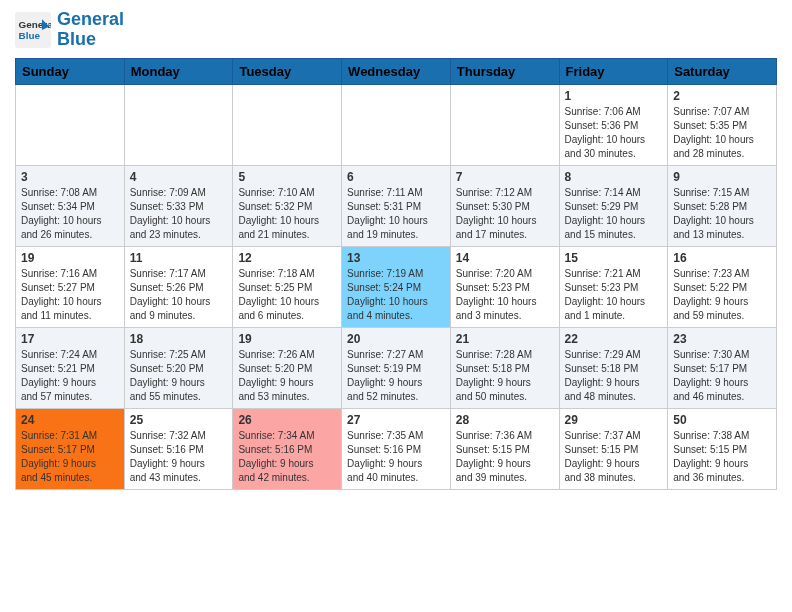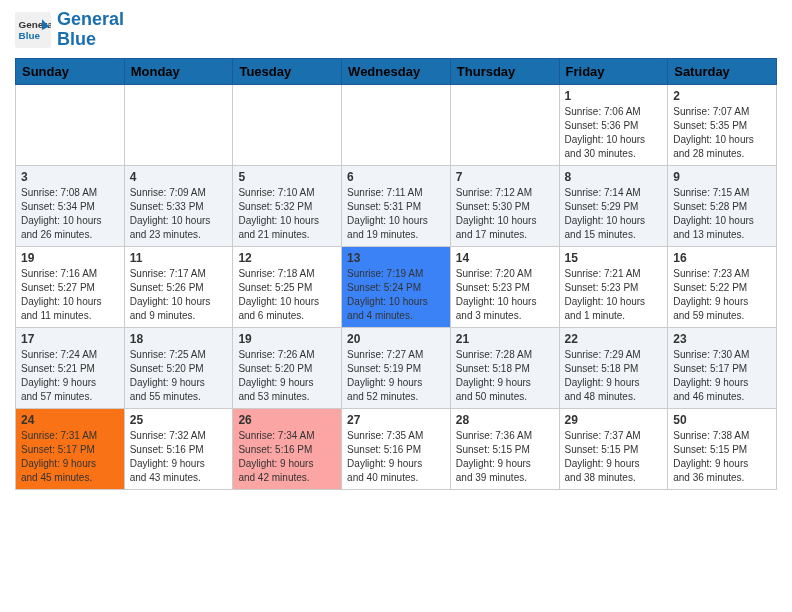--- a/index.html
+++ b/index.html
@@ -186,21 +186,21 @@
             <div class="day-info">Sunrise: 7:16 AM<br>Sunset: 5:27 PM<br>Daylight: 10 hours<br>and 11 minutes.</div>
           </td>
           <td style="background: rgb(255, 255, 255);">
             <span class="day-num">11</span>
             <div class="day-info">Sunrise: 7:17 AM<br>Sunset: 5:26 PM<br>Daylight: 10 hours<br>and 9 minutes.</div>
           </td>
           <td style="background: rgb(255, 255, 255);">
             <span class="day-num">12</span>
             <div class="day-info">Sunrise: 7:18 AM<br>Sunset: 5:25 PM<br>Daylight: 10 hours<br>and 6 minutes.</div>
           </td>
-          <td style="background: #3b82f6;">
+          <td style="background: #7dd3fc;">
             <span class="day-num">13</span>
             <div class="day-info">Sunrise: 7:19 AM<br>Sunset: 5:24 PM<br>Daylight: 10 hours<br>and 4 minutes.</div>
           </td>
           <td style="background: rgb(255, 255, 255);">
             <span class="day-num">14</span>
             <div class="day-info">Sunrise: 7:20 AM<br>Sunset: 5:23 PM<br>Daylight: 10 hours<br>and 3 minutes.</div>
           </td>
           <td style="background: rgb(255, 255, 255);">
             <span class="day-num">15</span>
             <div class="day-info">Sunrise: 7:21 AM<br>Sunset: 5:23 PM<br>Daylight: 10 hours<br>and 1 minute.</div>

